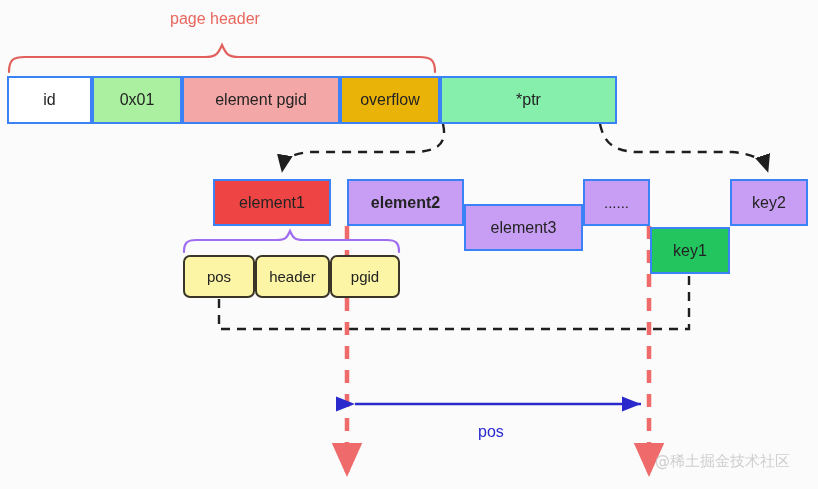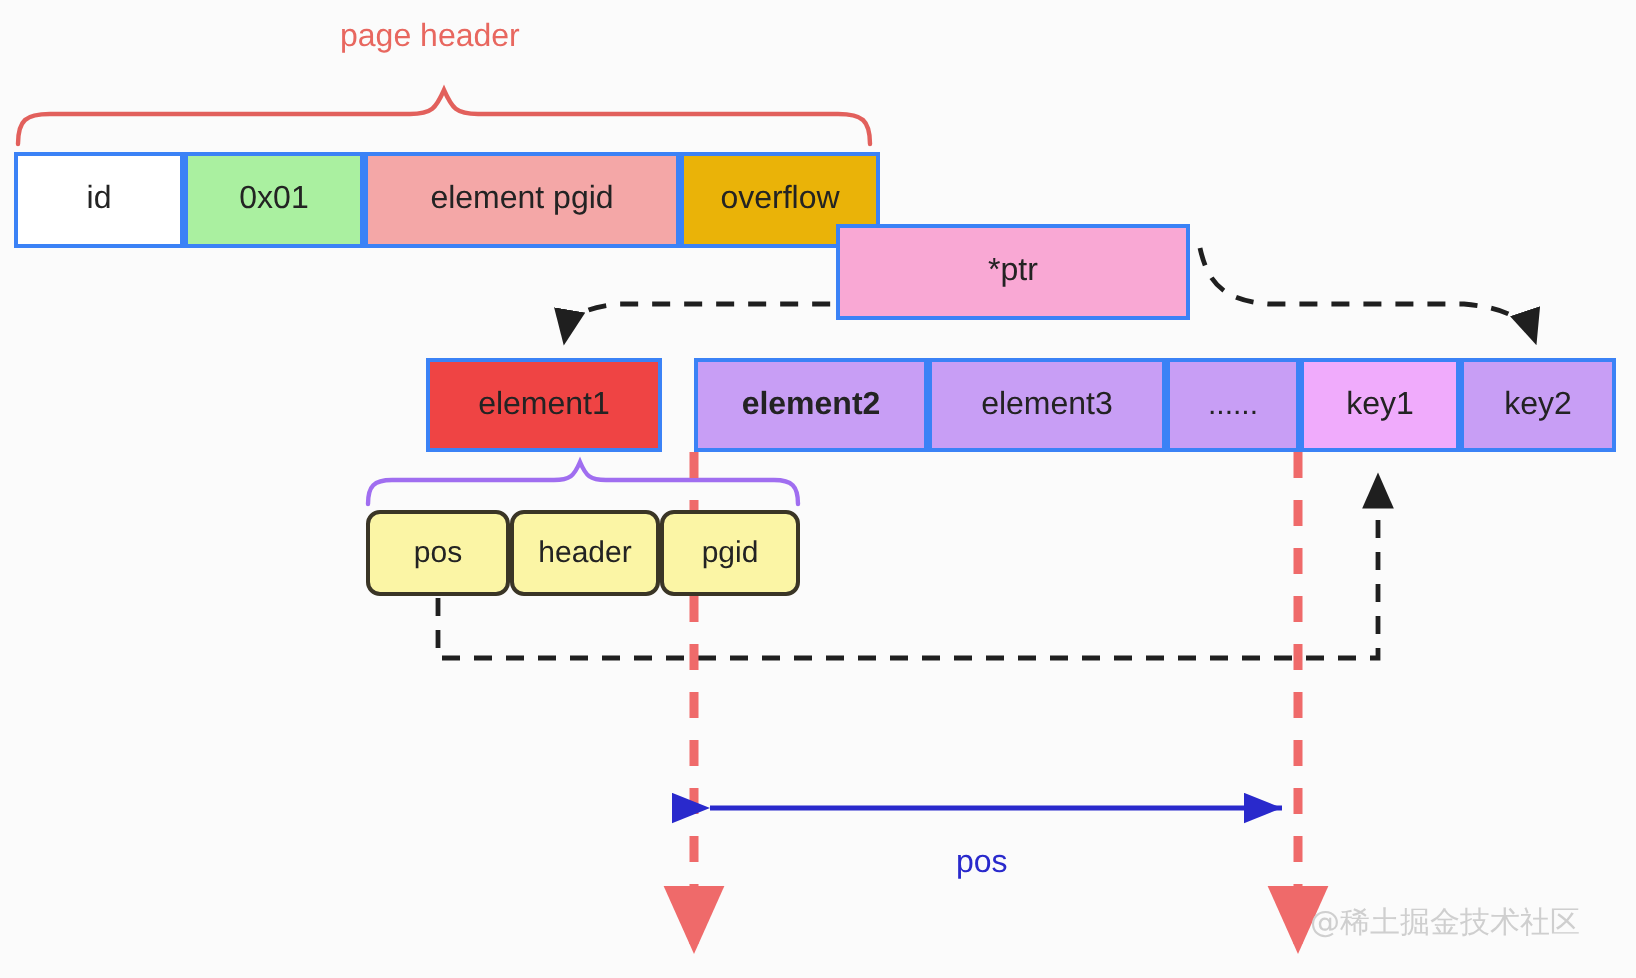--- a/index.html
+++ b/index.html
@@ -116,29 +116,29 @@
     <path d="M355,404 L641,404" fill="none" stroke="#2929cc" stroke-width="2.4" marker-start="url(#arrowBlueS)" marker-end="url(#arrowBlueE)"></path>
   </svg>
 
   <div class="lbl" id="page-header-label">page header</div>
 
   <div class="row-top">
     <div class="cell" style="left:7px;  width:85px;  background:#ffffff;">id</div>
     <div class="cell" style="left:92px; width:90px;  background:#aaf0a0;">0x01</div>
     <div class="cell" style="left:182px;width:158px; background:#f4a7a7;">element pgid</div>
     <div class="cell" style="left:340px;width:100px; background:#eab308;">overflow</div>
-    <div class="cell" style="left:418px;width:177px; background:#f9a8d4;margin-top:36px;">*ptr</div>
+    <div class="cell" style="left:440px;width:177px; background:#86efac;">*ptr</div>
   </div>
 
   <div class="row-elem">
     <div class="cell" style="left:213px;width:118px;background:#ef4444;">element1</div>
     <div class="cell" style="left:347px;width:117px;background:#c89ef5;font-weight:bold;">element2</div>
-    <div class="cell" style="left:464px;width:119px;background:#c89ef5;">element3</div>
+    <div class="cell" style="left:464px;width:119px;background:#c89ef5;margin-top:25px;">element3</div>
     <div class="cell" style="left:583px;width:67px; background:#c89ef5;font-size:15px;">......</div>
-    <div class="cell" style="left:650px;width:80px; background:#f0abfc;">key1</div>
+    <div class="cell" style="left:650px;width:80px; background:#22c55e;margin-top:48px;">key1</div>
     <div class="cell" style="left:730px;width:78px; background:#c89ef5;">key2</div>
   </div>
 
   <div class="row-sub">
     <div class="cell" style="left:183px;width:72px;">pos</div>
     <div class="cell" style="left:255px;width:75px;">header</div>
     <div class="cell" style="left:330px;width:70px;">pgid</div>
   </div>
 
   <div class="lbl" id="pos-label">pos</div>

